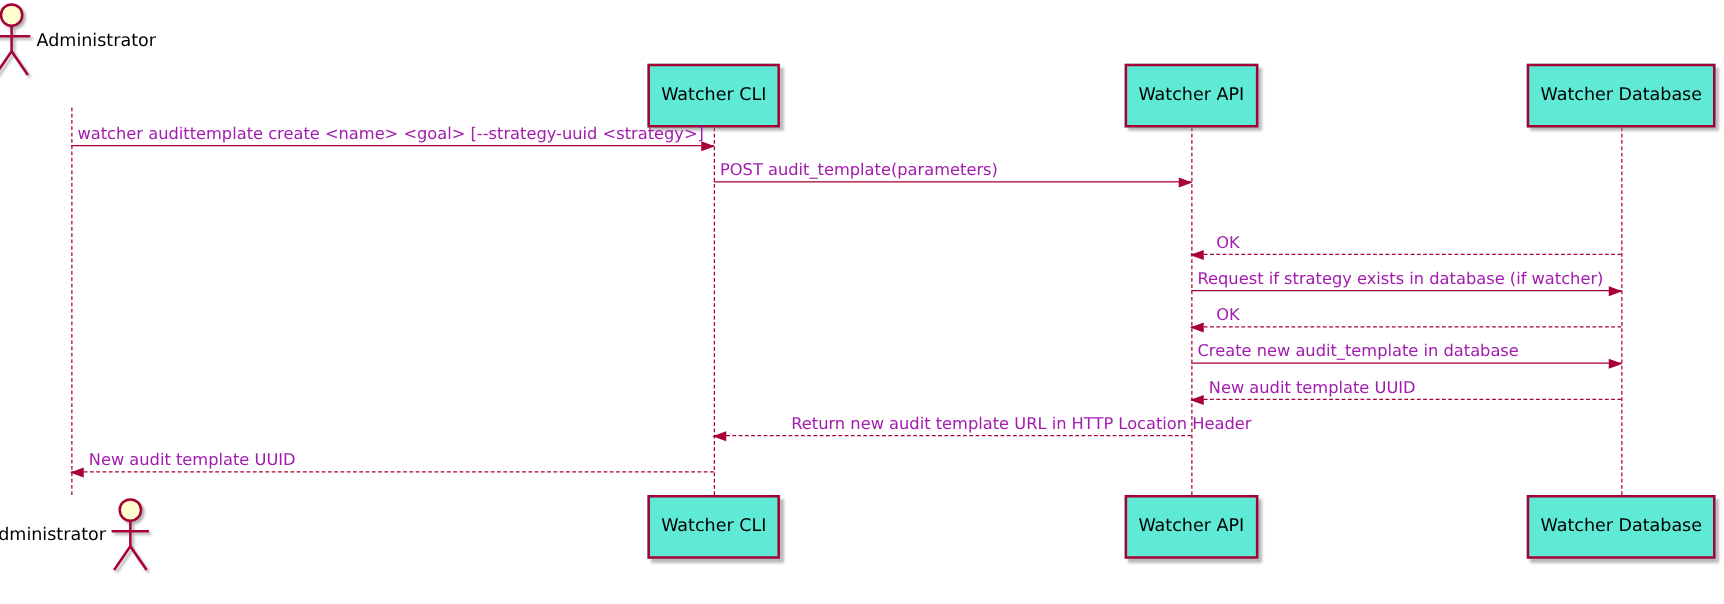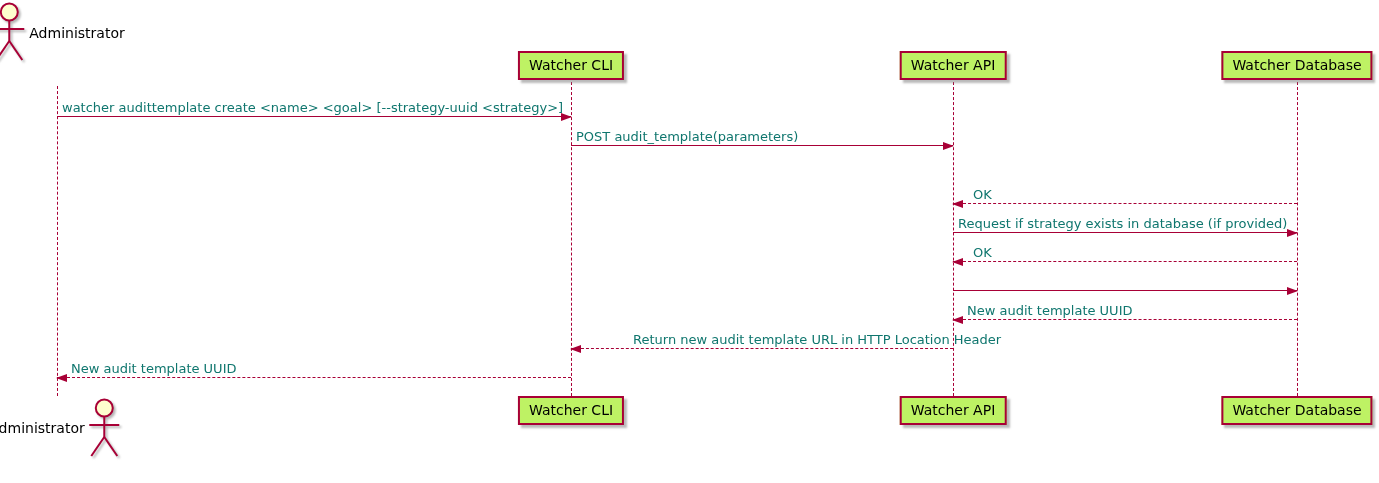--- a/index.html
+++ b/index.html
@@ -13,23 +13,23 @@
     overflow: hidden;
   }
   .lifeline {
     position: absolute;
     width: 0;
     border-left: 1px dashed #A80036;
   }
   .pbox {
     position: absolute;
     transform: translateX(-50%);
-    background: #bef264;
+    background: #5eead4;
     border: 2px solid #A80036;
-    padding: 4px 9px;
+    padding: 15px 9px;
     font-size: 14px;
     line-height: 17px;
     color: #000000;
     white-space: nowrap;
     box-shadow: 3px 3px 2px rgba(130,130,130,0.55);
   }
   .actor-block {
     position: absolute;
     transform: translateX(-50%);
     display: flex;
@@ -43,21 +43,21 @@
     white-space: nowrap;
     color: #000000;
   }
   .msg { position: absolute; height: 18px; }
   .msg .label {
     position: absolute;
     bottom: 2px;
     font-size: 13px;
     line-height: 15px;
     white-space: nowrap;
-    color: #0f766e;
+    color: #a21caf;
   }
   .msg .line {
     position: absolute;
     left: 0; right: 0; bottom: 0;
     border-top: 1px solid #A80036;
   }
   .msg.dashed .line { border-top-style: dashed; }
   .arr {
     position: absolute;
     width: 0; height: 0;
@@ -106,32 +106,33 @@
   </div>
 
 
   <div class="msg dashed" style="left:953px; top:186px; width:344px;">
     <span class="label" style="left:20px;">OK</span>
     <div class="line"></div>
     <div class="arr left"></div>
   </div>
 
   <div class="msg solid" style="left:953px; top:215px; width:344px;">
-    <span class="label" style="left:5px;">Request if strategy exists in database (if provided)</span>
+    <span class="label" style="left:5px;">Request if strategy exists in database (if watcher)</span>
     <div class="line"></div>
     <div class="arr right"></div>
   </div>
 
   <div class="msg dashed" style="left:953px; top:244px; width:344px;">
     <span class="label" style="left:20px;">OK</span>
     <div class="line"></div>
     <div class="arr left"></div>
   </div>
 
   <div class="msg solid" style="left:953px; top:273px; width:344px;">
+    <span class="label" style="left:5px;">Create new audit_template in database</span>
     <div class="line"></div>
     <div class="arr right"></div>
   </div>
 
   <div class="msg dashed" style="left:953px; top:302px; width:344px;">
     <span class="label" style="left:14px;">New audit template UUID</span>
     <div class="line"></div>
     <div class="arr left"></div>
   </div>
 

